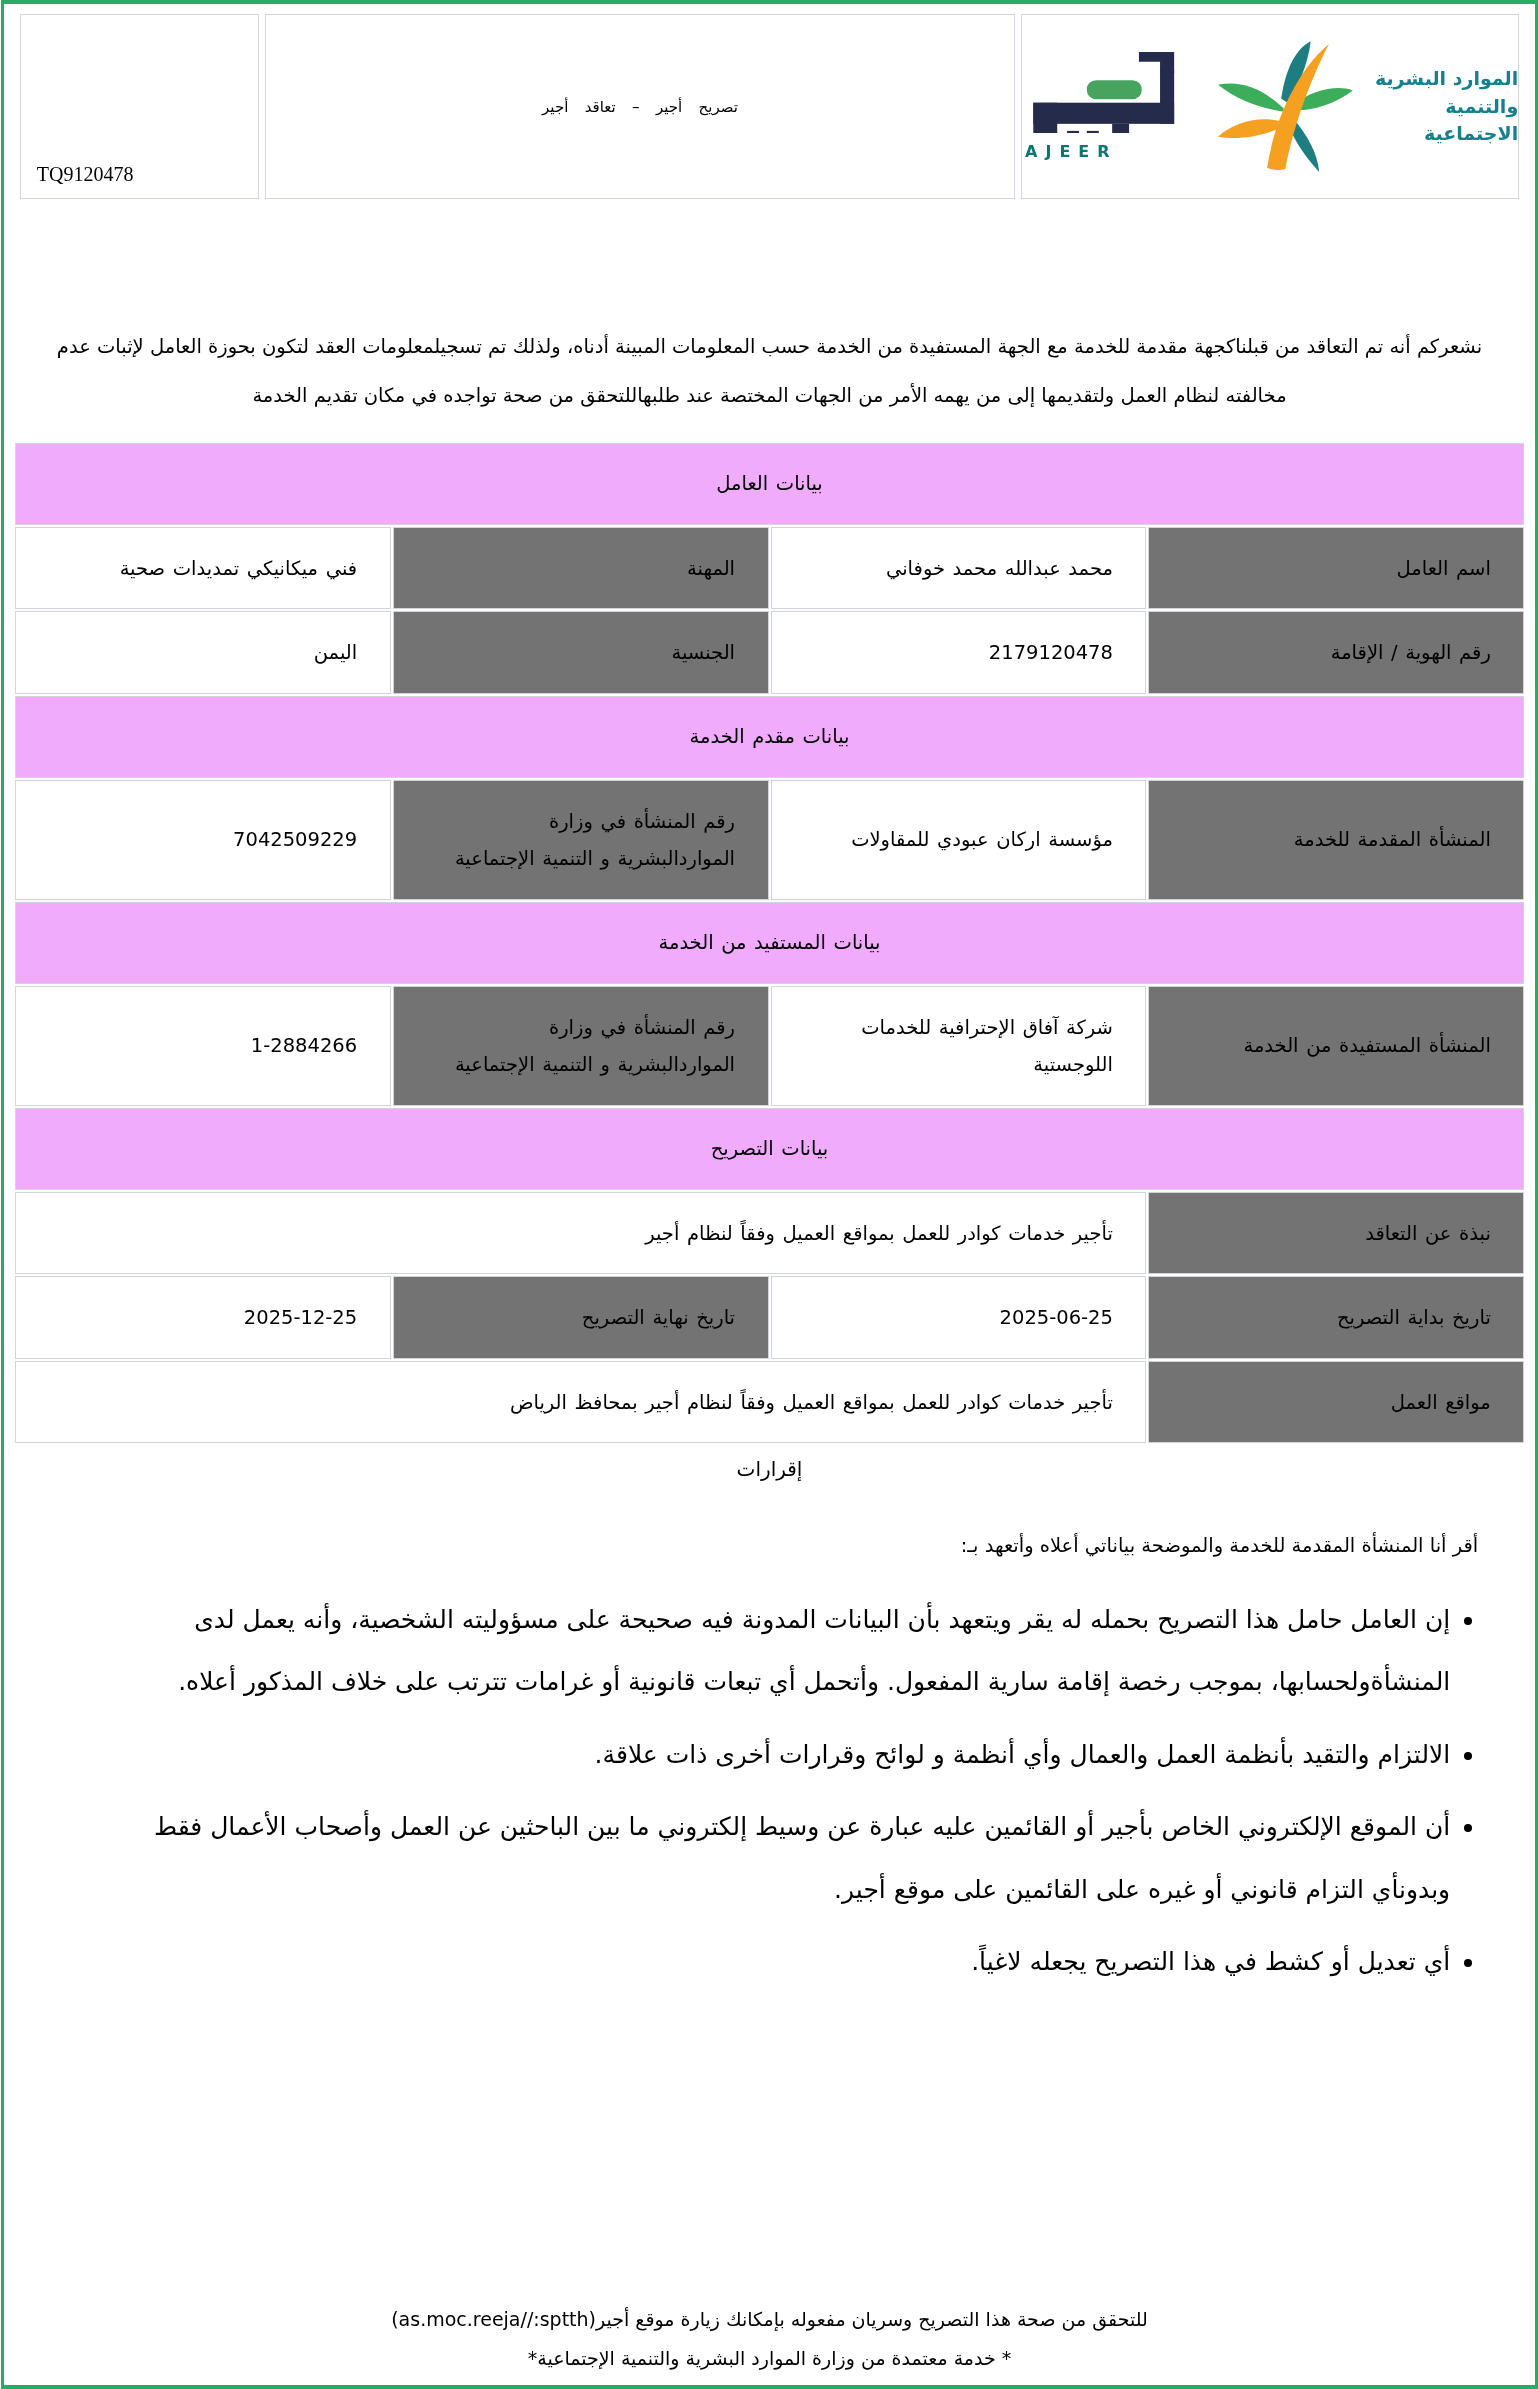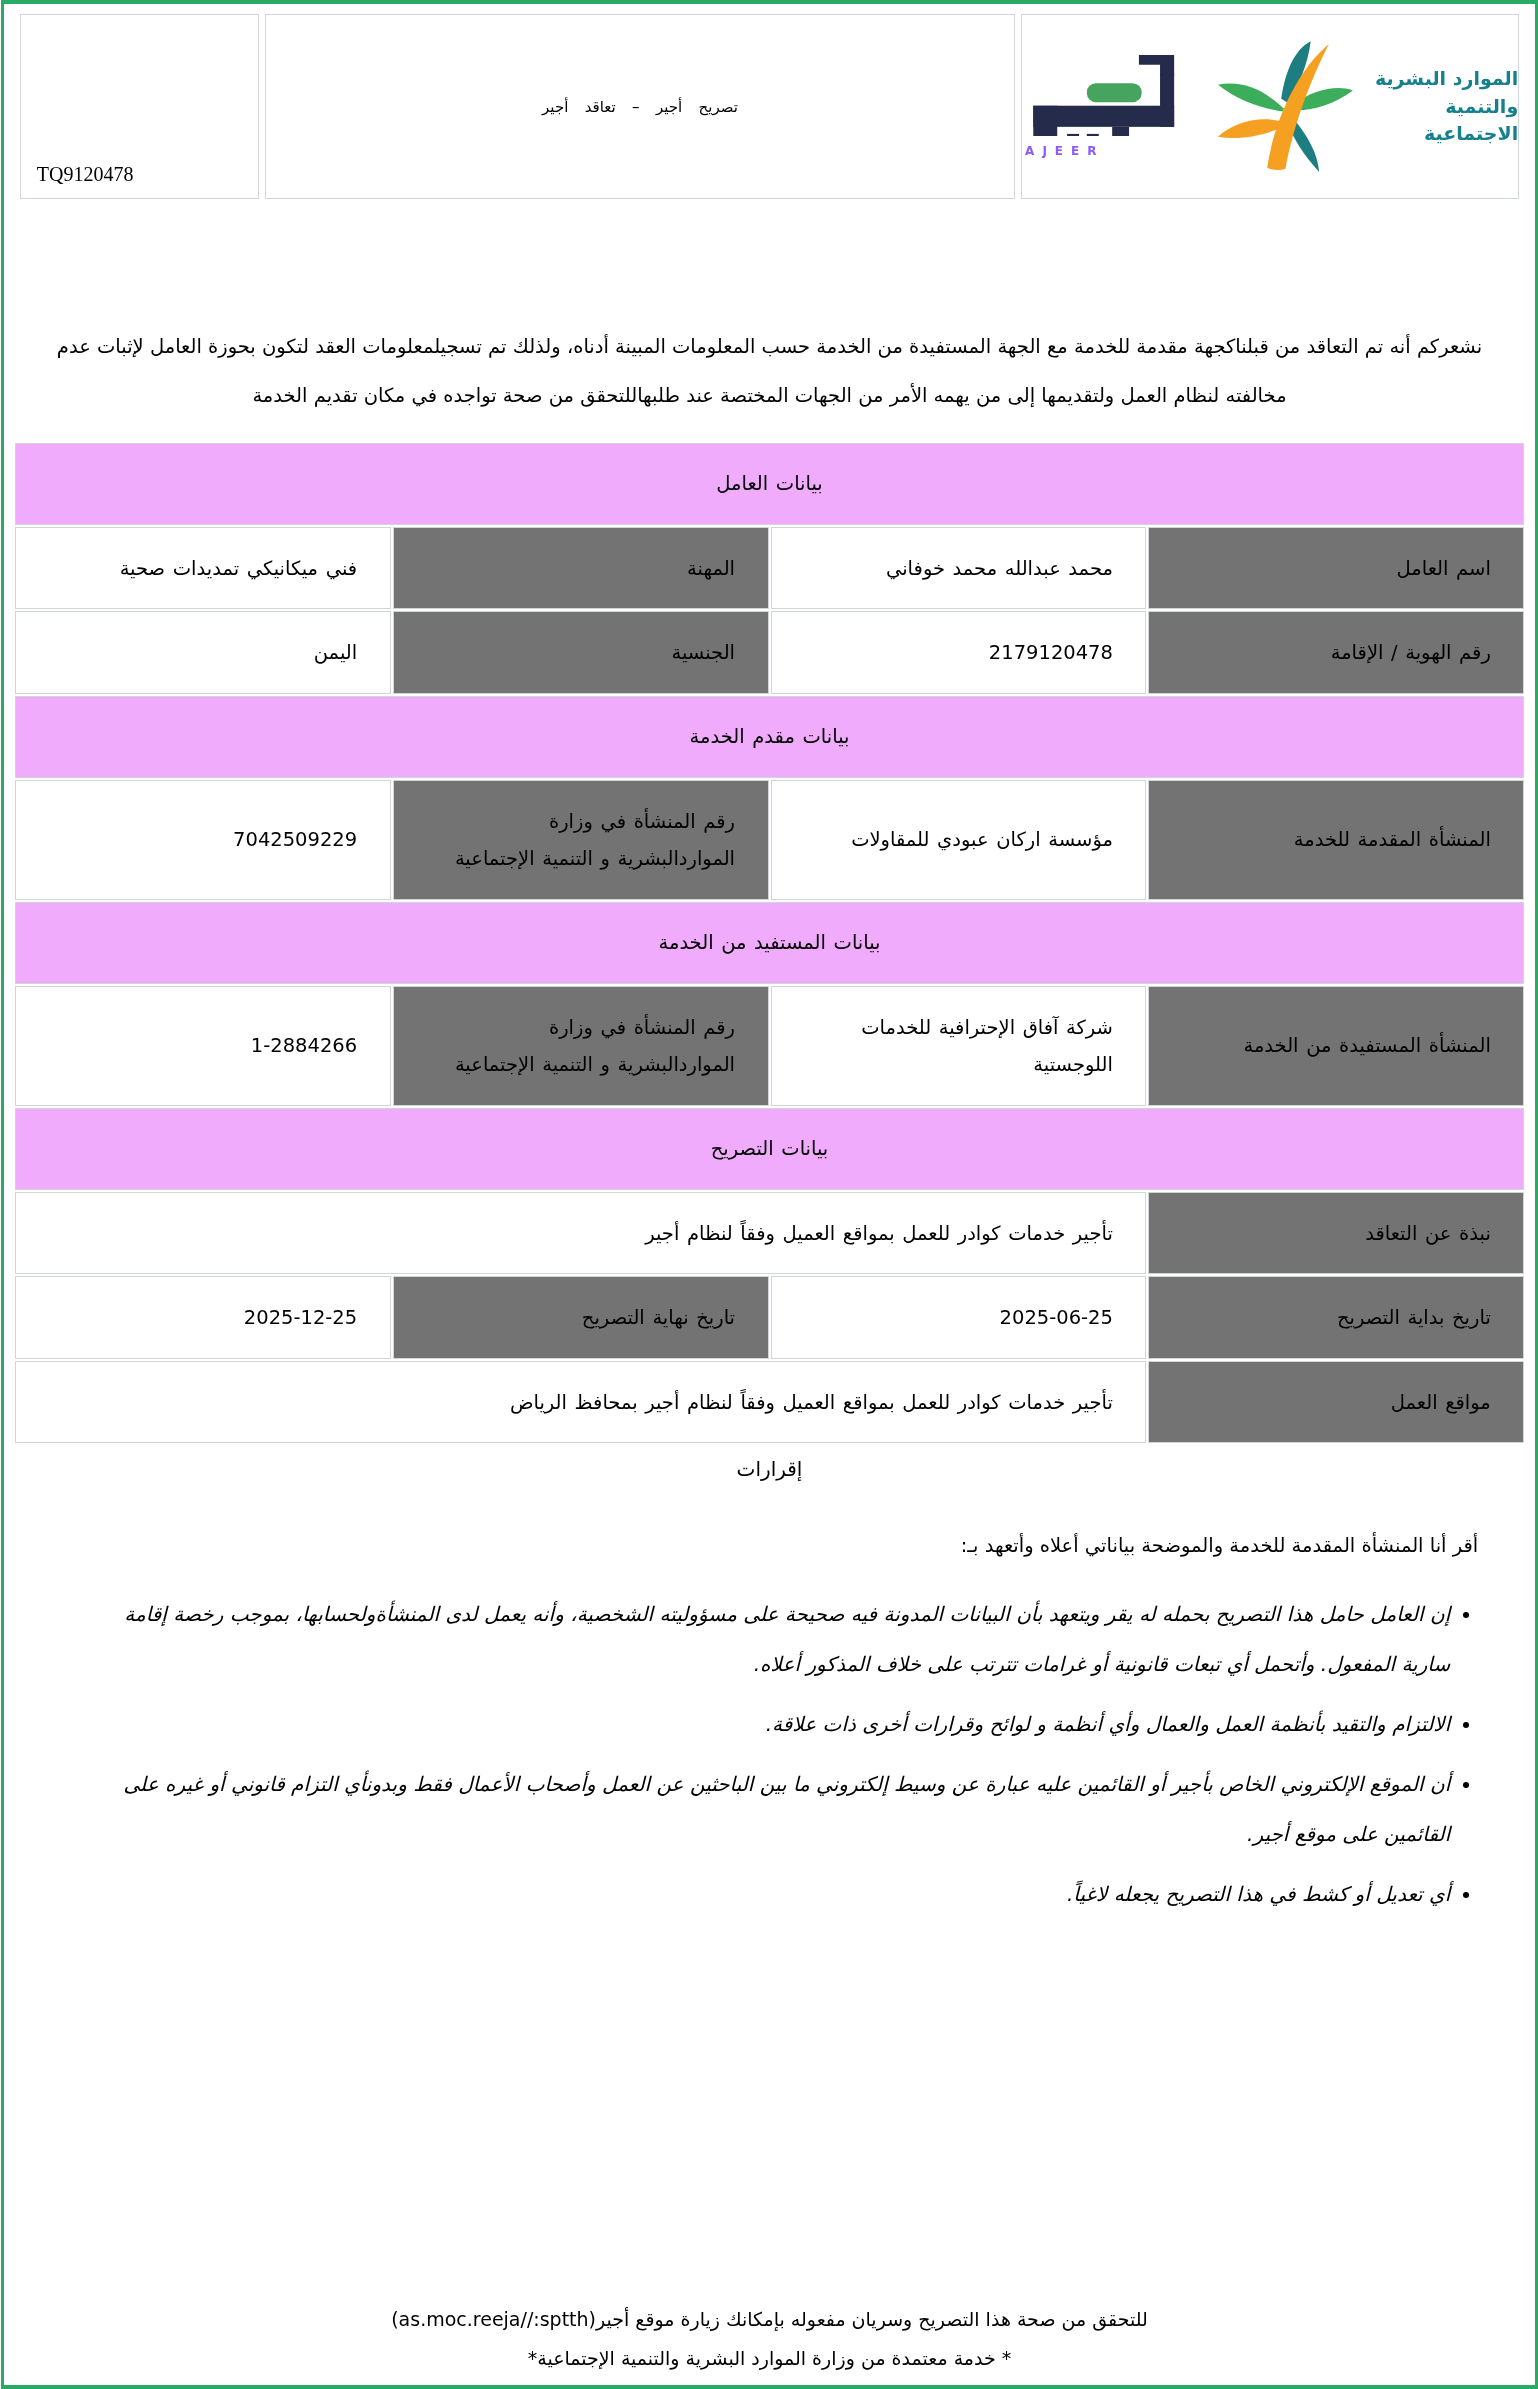--- a/index.html
+++ b/index.html
@@ -18,39 +18,39 @@
   .logo-box{width:498px;display:flex;align-items:center;justify-content:center;gap:27.4px;}
   .title-box{flex:1;display:flex;align-items:center;justify-content:center;}
   .tq-box{width:239px;position:relative;}
   .doc-title{font-size:15px;font-weight:normal;word-spacing:11.6px;letter-spacing:0.4px;}
   .tq-num{position:absolute;left:16px;bottom:11.6px;direction:ltr;
     font-family:"Liberation Serif",serif;font-size:20px;}
 
   .ministry-logo{display:flex;align-items:center;gap:7.2px;}
   .ministry-text{color:#16808d;font-weight:bold;font-size:19px;line-height:1.45;text-align:right;}
   .ajeer-logo{display:flex;flex-direction:column;align-items:flex-start;direction:ltr;}
-  .ajeer-latin{color:#8b5cf6;font-weight:bold;font-size:12px;letter-spacing:8px;margin-top:5.8px;margin-left:2.9px;}
+  .ajeer-latin{color:#0f766e;font-weight:bold;font-size:16px;letter-spacing:8px;margin-top:5.8px;margin-left:2.9px;}
 
   
   .intro{margin:124px 40px 0 40px;text-align:center;font-size:19.5px;line-height:2.5;}
 
   
   table.info{width:calc(100% - 5.8px);margin:20px 2.9px 0 2.9px;
     border-collapse:separate;border-spacing:2.2px;table-layout:fixed;}
   table.info td{border:0.7px solid #d1d5d9;font-size:19.5px;line-height:1.9;
     padding:21.7px 32.5px;vertical-align:middle;background:#fff;word-spacing:1.4px;}
   table.info td.band{background:#f0abfc;text-align:center;padding:21.7px 14.4px;}
   table.info td.lbl{background:#737373;text-align:right;}
   table.info td.val{text-align:right;padding-left:14.4px;}
 
   
   .decl-header{text-align:center;font-size:20px;margin-top:11.6px;}
   .decl-intro{font-size:19.5px;margin:42px 51px 0 51px;line-height:2.4;}
   ul.decl-list{margin:19px 79px 0 65px;padding:0;}
-  ul.decl-list li{font-size:20px;line-height:2.5;margin-bottom:10px;font-style:italic;}
+  ul.decl-list li{font-size:25px;line-height:2.5;margin-bottom:10px;}
 
   
   .footer{position:absolute;left:0;right:0;bottom:16px;text-align:center;}
   .footer .line1{font-size:19px;margin-bottom:17.3px;}
   .footer .line2{font-size:19px;}
 </style>
 </head>
 <body>
 
 <div class="page">

